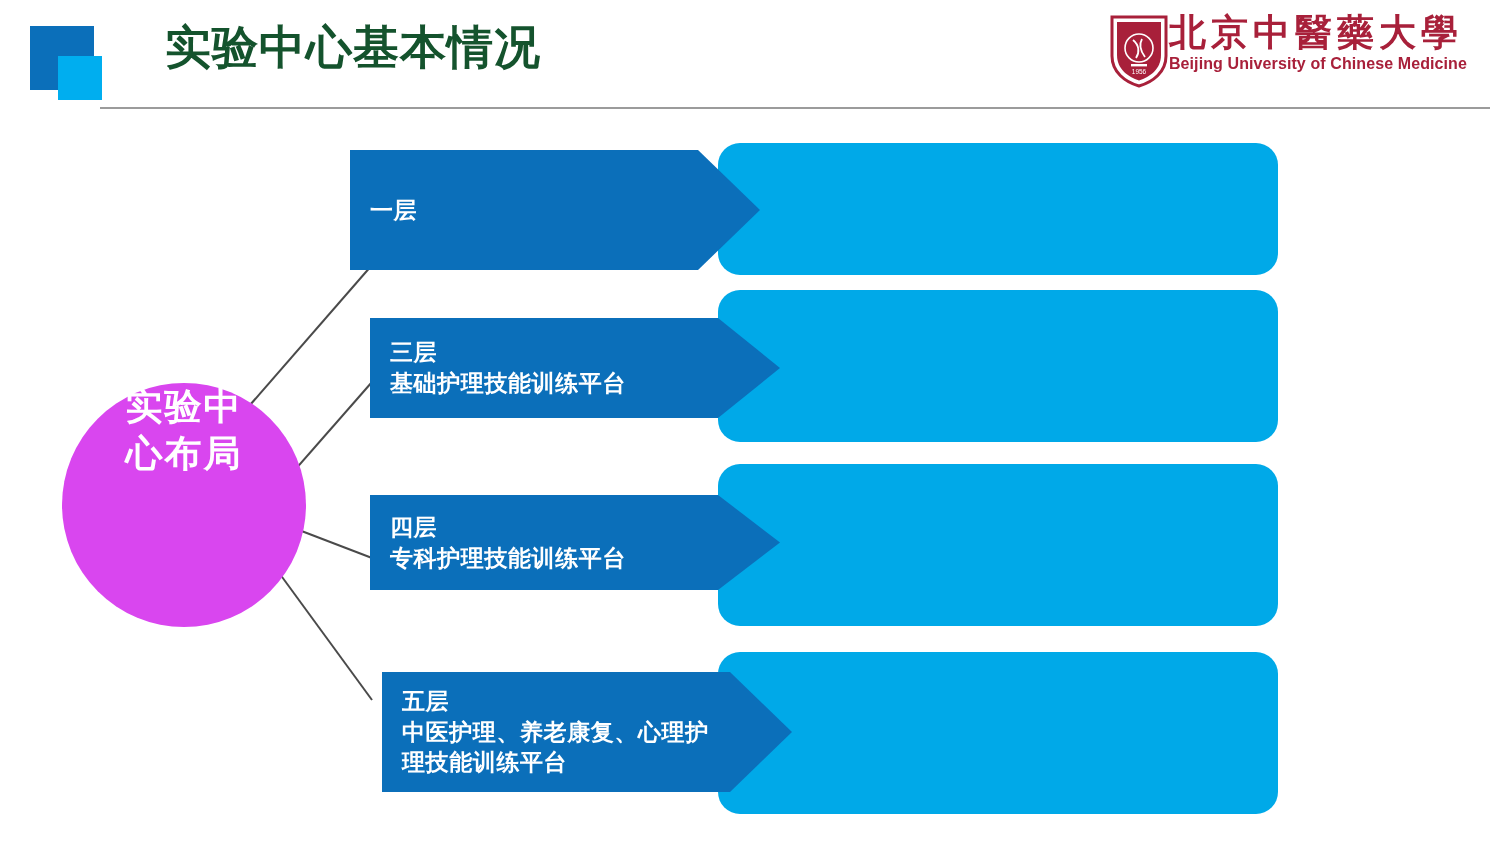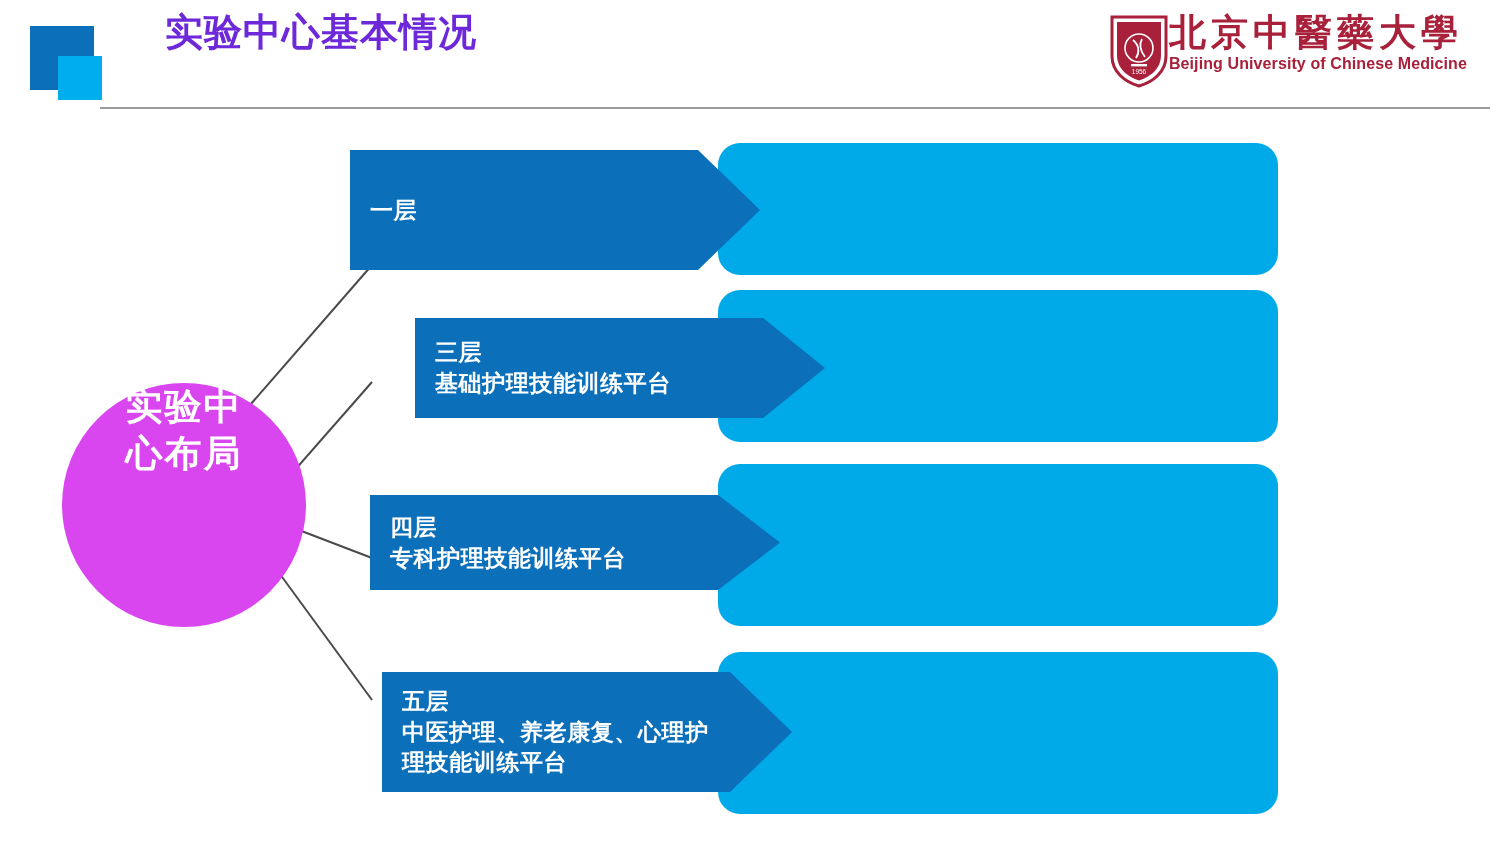--- a/index.html
+++ b/index.html
@@ -11,22 +11,22 @@
     overflow:hidden;
     position:relative;
   }
   #slide{position:absolute;inset:0;width:1500px;height:844px;}
 
   
   .deco-sq{position:absolute;}
   .deco-sq.dark{left:30px;top:26px;width:64px;height:64px;background:#0b6fba;}
   .deco-sq.light{left:58px;top:56px;width:44px;height:44px;background:#00aeef;}
   .slide-title{
-    position:absolute;left:165px;top:10px;
-    font-size:38px;font-weight:700;color:#6d28d9;
+    position:absolute;left:165px;top:20px;
+    font-size:46px;font-weight:700;color:#14532d;
     letter-spacing:1px;white-space:nowrap;line-height:1.2;
   }
   .header-rule{
     position:absolute;left:100px;top:107px;width:1390px;height:2px;
     background:#9b9b9b;
   }
 
   
   .logo-wrap{position:absolute;right:33px;top:14px;height:80px;display:flex;align-items:flex-start;gap:0;}
   .crest{width:60px;height:74px;position:relative;flex:0 0 auto;}
@@ -130,21 +130,21 @@
       </div>
     </div>
   </div>
 
   <div class="row">
     <div class="panel" style="left:718px;top:290px;width:560px;height:152px;"></div>
     <div class="panel-text" style="left:788px;top:325px;width:470px;">
       <div>基础护理示教室1-2，基础护理练习室1-4，健康评估模</div>
       <div>拟练习室，体格检查室，污物处置室，教学研讨室</div>
     </div>
-    <div class="arrow" style="left:370px;top:318px;width:410px;height:100px;margin-left:45px;">
+    <div class="arrow" style="left:370px;top:318px;width:410px;height:100px;">
       <div class="arrow-label">
         <div>三层</div>
         <div>基础护理技能训练平台</div>
       </div>
     </div>
   </div>
 
   <div class="row">
     <div class="panel" style="left:718px;top:464px;width:560px;height:162px;"></div>
     <div class="panel-text" style="left:788px;top:485px;width:480px;">

